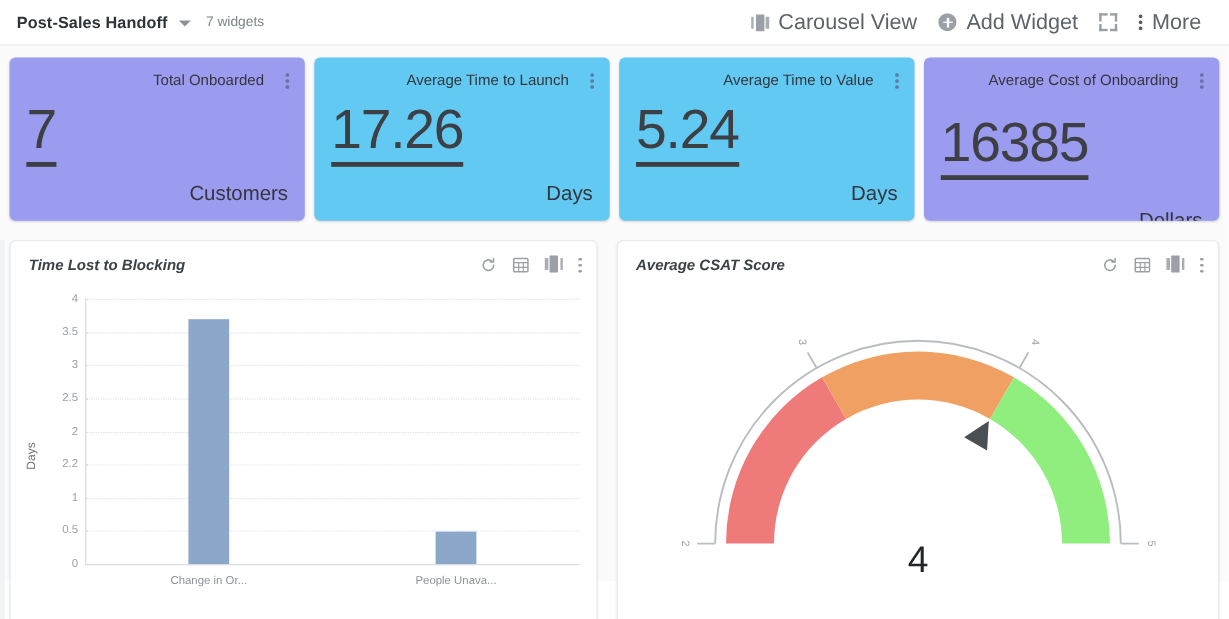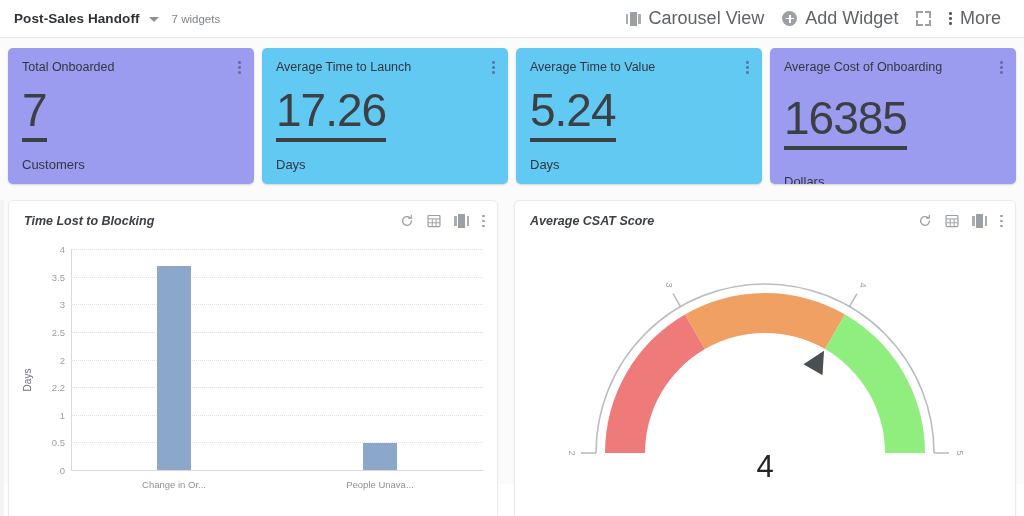--- a/index.html
+++ b/index.html
@@ -11,20 +11,21 @@
     background: #ffffff;
     font-family: "Liberation Sans", sans-serif;
     -webkit-font-smoothing: antialiased;
   }
 
   #app {
     position: relative;
     width: 1024px;
     height: 484px;
     background: #fbfbfc;
+    text-align: right;
   }
 
   
   .topbar {
     position: absolute;
     top: 0; left: 0;
     width: 1024px;
     height: 38px;
     background: #ffffff;
     border-bottom: 1px solid #e6e8ea;
@@ -146,21 +147,21 @@
     font-size: 46px;
     line-height: 1;
     font-weight: normal;
     color: #3c3f44;
     letter-spacing: -1px;
     border-bottom: 4px solid #3c3f44;
     padding-bottom: 5px;
     display: inline-block;
   }
   .kpi-sub {
-    font-size: 13px;
+    font-size: 17px;
     color: #33363d;
     padding-bottom: 2px;
   }
 
   
   .panel {
     position: absolute;
     background: #ffffff;
     border: 1px solid #e8eaec;
     border-radius: 5px;

